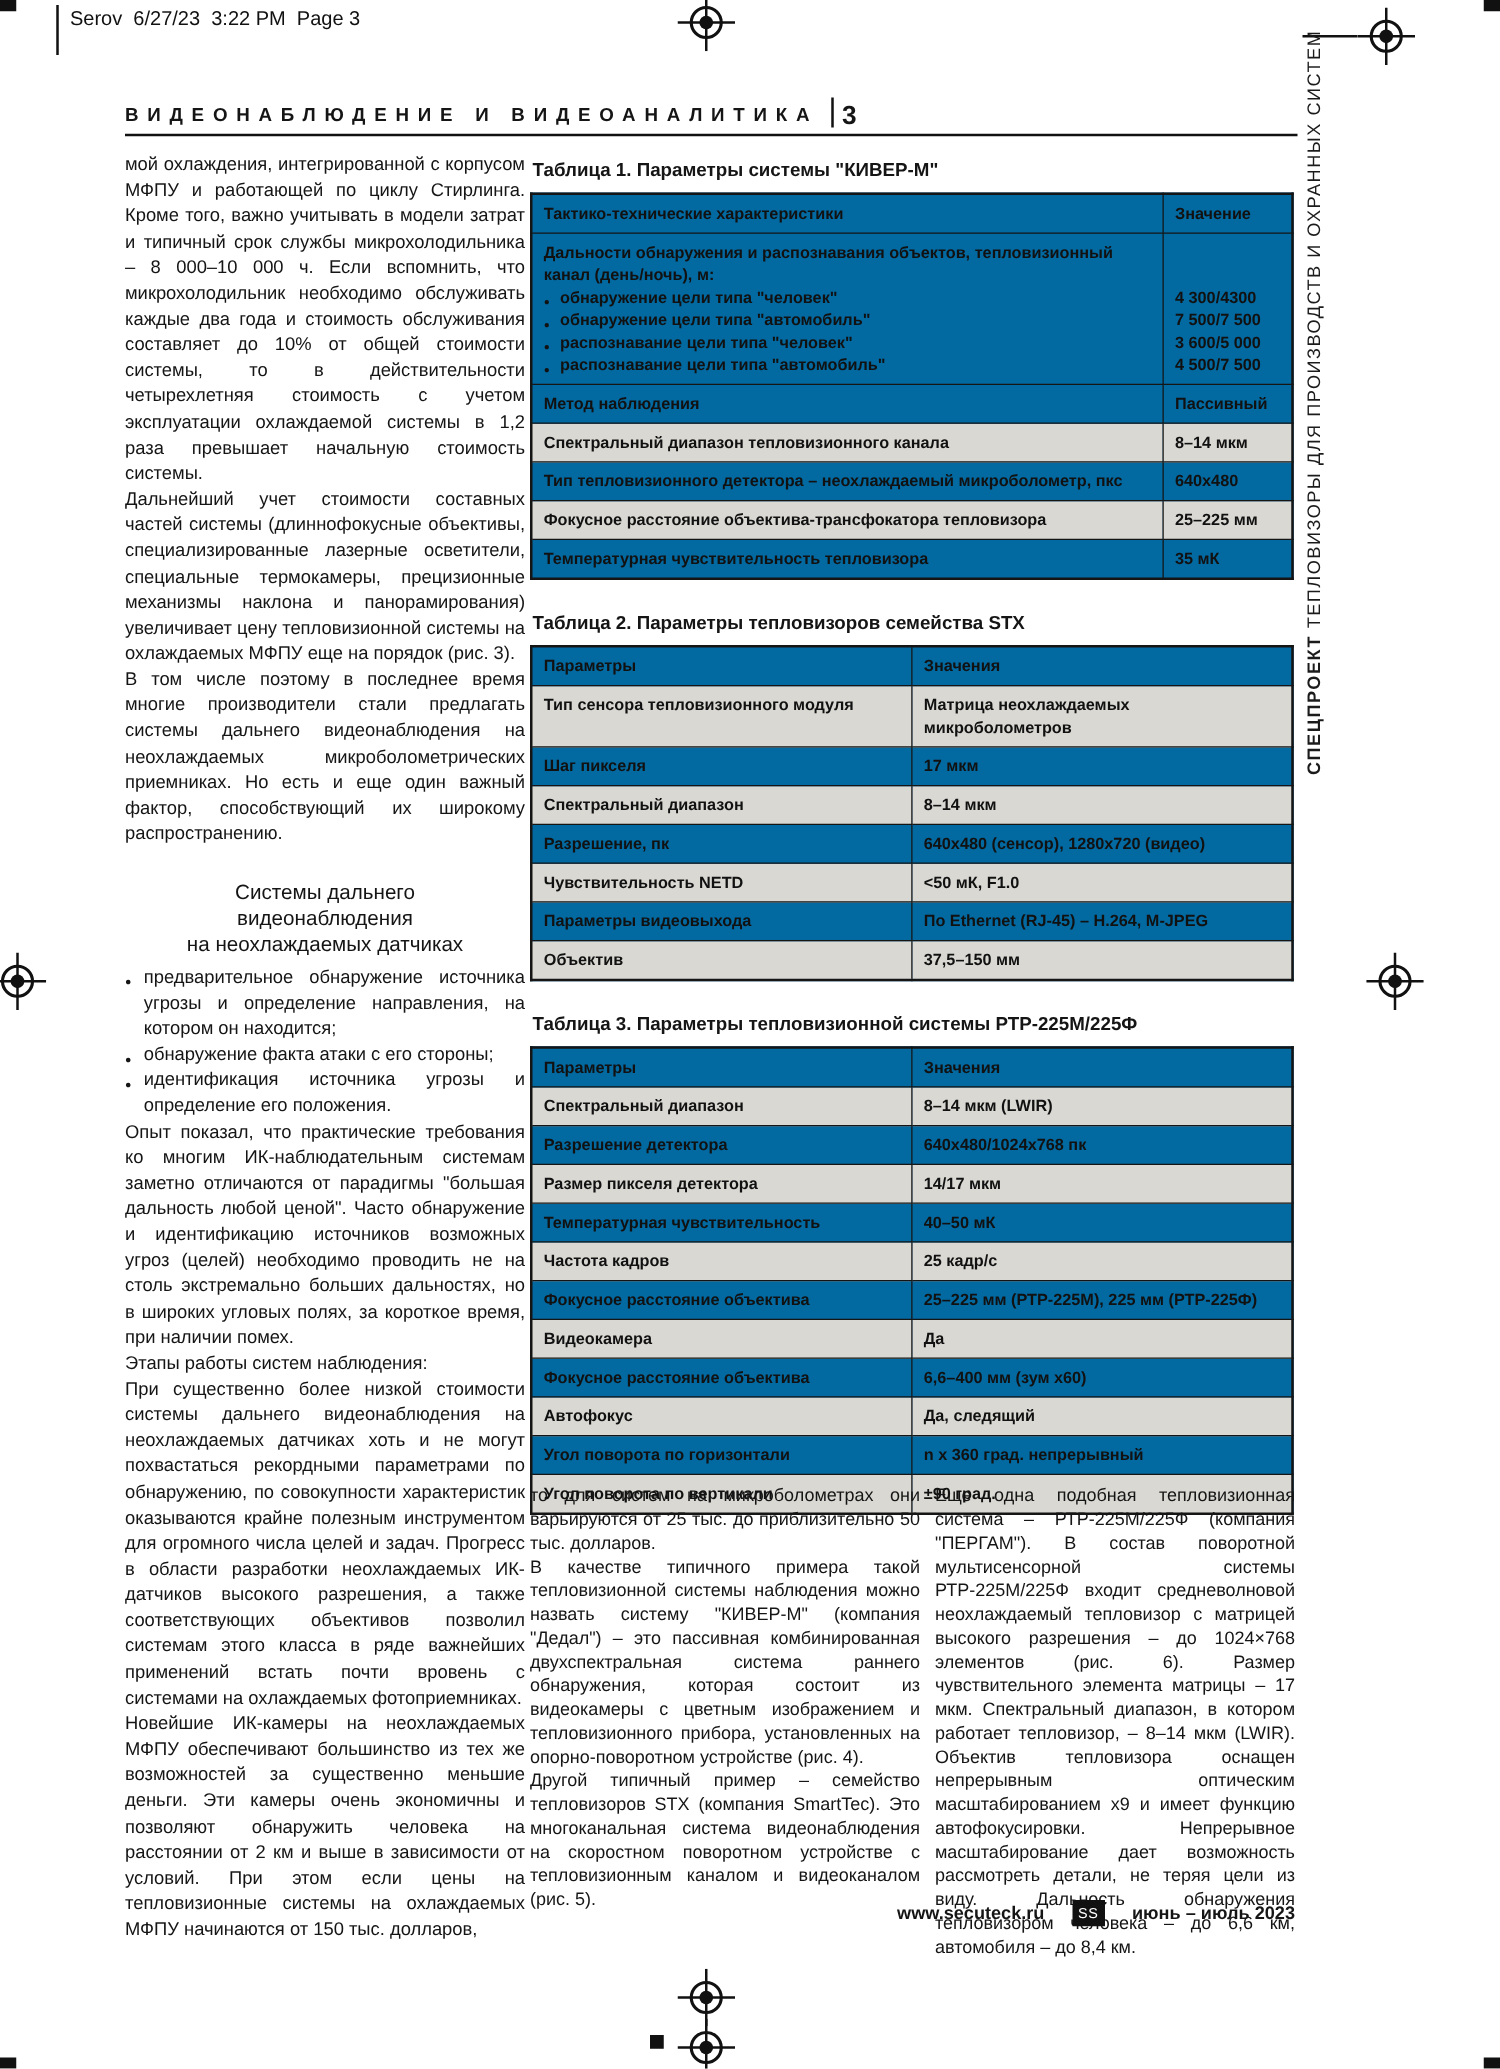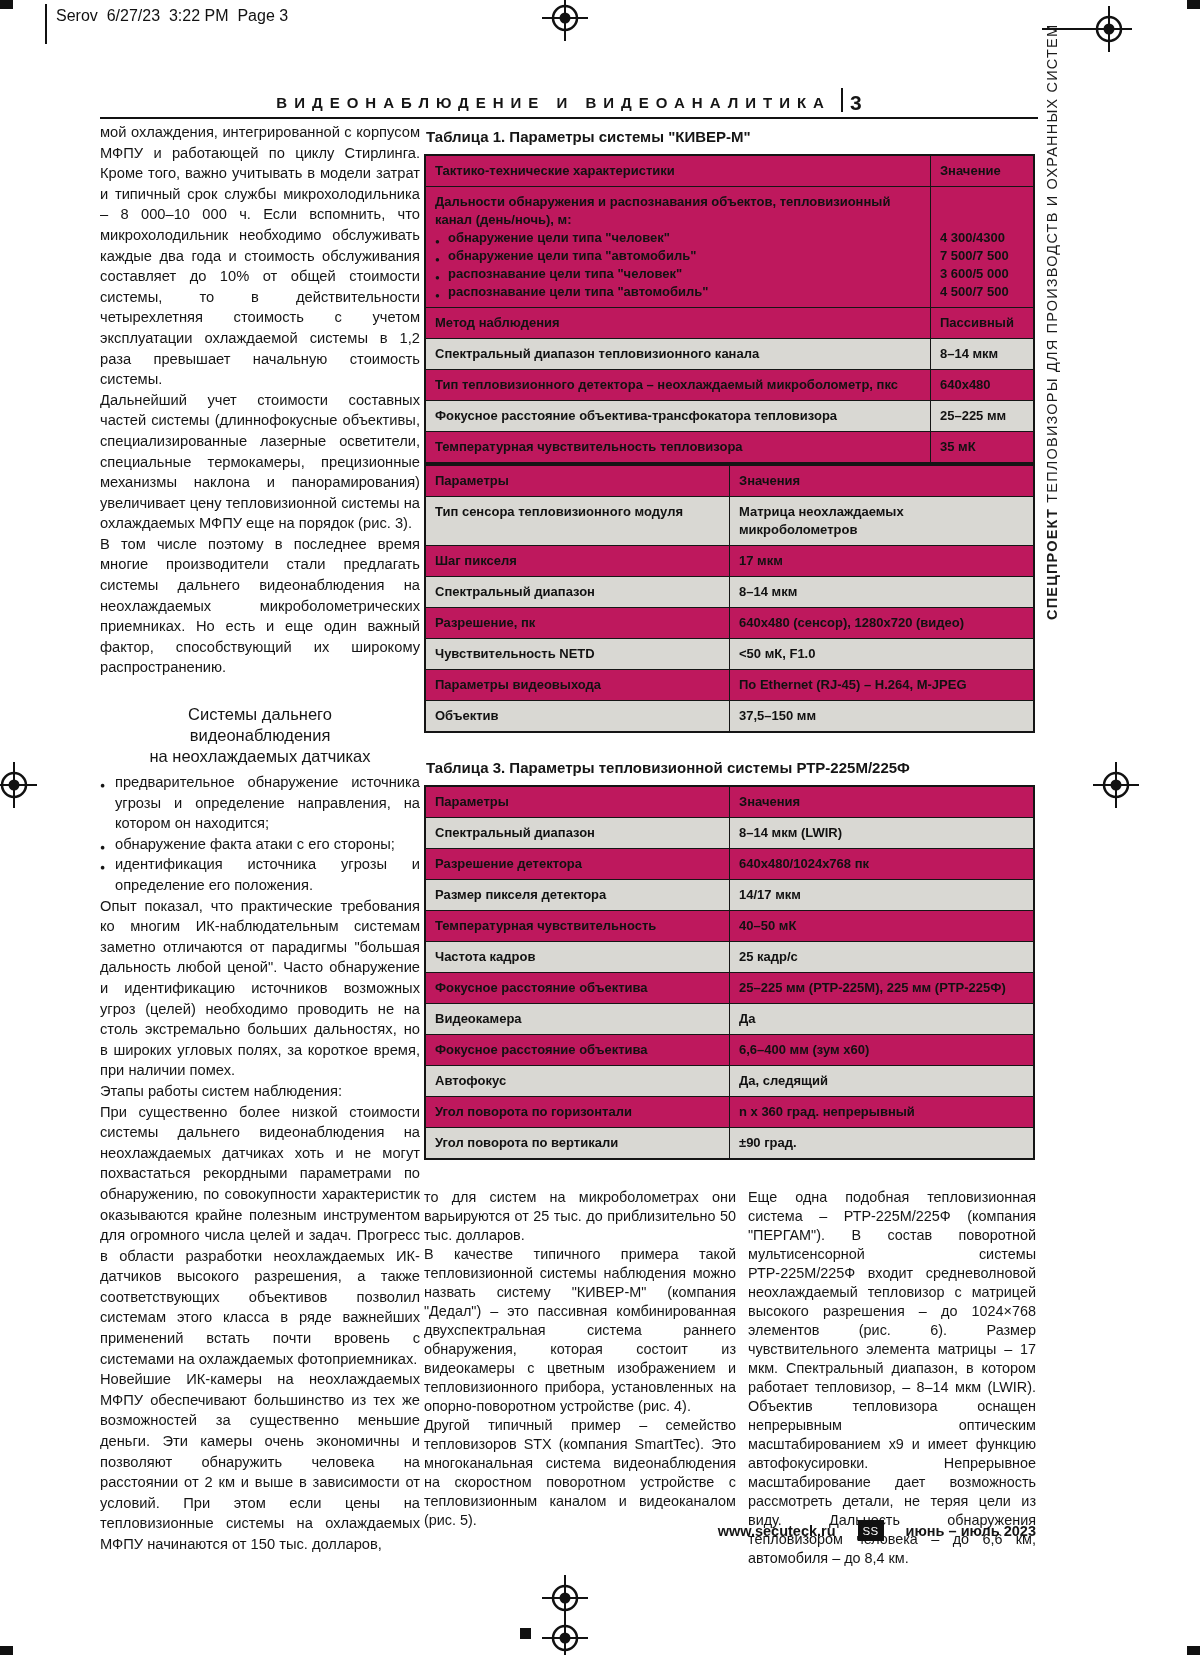--- a/index.html
+++ b/index.html
@@ -9,22 +9,22 @@
   
   .slug{position:absolute;left:45px;top:4px;display:flex;align-items:flex-start;}
   .slug-bar{display:inline-block;width:2px;height:40px;background:#111;margin-right:9px;}
   .slug-text{font-size:16px;line-height:20px;color:#111;white-space:pre;padding-top:2px;}
   .reg{position:absolute;}
   .corner{position:absolute;width:13px;height:9px;background:#111;}
   .hline-mark{position:absolute;height:2px;background:#111;}
   .sq-mark{position:absolute;width:11px;height:11px;background:#111;}
 
   
-  .page-head{position:absolute;left:100px;top:88px;width:938px;border-bottom:2px solid #111;
-             display:flex;align-items:flex-end;justify-content:center;padding-bottom:5px;}
+  .page-head{position:absolute;left:100px;top:78px;width:938px;border-bottom:2px solid #111;
+             display:flex;align-items:flex-end;justify-content:flex-start;padding-bottom:5px;}
   .hd-title{font-weight:700;font-size:15px;letter-spacing:7px;line-height:18px;}
   .hd-sep{width:2px;height:24px;background:#111;margin-left:10px;}
   .hd-num{font-weight:700;font-size:21px;line-height:19px;margin-left:7px;}
 
   
   .side-vert{position:absolute;left:1044px;top:120px;height:500px;width:24px;
              writing-mode:vertical-rl;transform:rotate(180deg);
              font-size:14.5px;letter-spacing:1.2px;white-space:nowrap;color:#1b1b1b;}
   .sv-b{font-weight:700;}
 
@@ -34,21 +34,21 @@
   .para{margin:0;}
   .heading{margin:26px 0 5px;font-size:16.5px;line-height:21px;font-weight:400;text-align:center;}
   .hline{display:block;}
   .blt{position:relative;padding-left:15px;text-align:justify;}
   .blt::before{content:"●";position:absolute;left:0;top:3px;font-size:8.5px;}
 
   
   .tables-col{position:absolute;left:424px;top:128px;width:611px;}
   .tbl-title{font-weight:700;font-size:15px;margin:26px 0 9px 2px;}
   .tbl-title.first{margin-top:0;}
-  table{width:100%;border-collapse:collapse;border:2.2px solid #151515;background:#be185d;}
+  table{width:100%;border-collapse:collapse;border:2.2px solid #151515;background:#0369a1;}
   th,td{border:1.6px solid #151515;padding:6px 9px;font-weight:700;font-size:13px;
         line-height:18px;text-align:left;vertical-align:top;color:#111;}
   tr.shaded{background:#d9d8d3;}
   .range-intro{margin:0;}
   .tbl-blt{padding-left:13px;text-align:left;}
   .tbl-blt::before{top:4px;font-size:8px;}
   .val-spacer{height:36px;}
   .vline{line-height:18px;}
 
   .bot-mid{position:absolute;left:424px;top:1188px;width:312px;
@@ -216,20 +216,21 @@
             <td>25–225 мм</td>
           </tr>
 
           <tr>
             <td>Температурная чувствительность тепловизора</td>
             <td>35 мК</td>
           </tr>
         </tbody>
     </table>
 
+    <div class="tbl-title">Таблица 2. Параметры тепловизоров семейства STX</div>
     <table>
       <colgroup>
           <col style="width:50%">
           <col style="width:50%">
         </colgroup>
       <thead>
         <tr>
           <th>Параметры</th>
           <th>Значения</th>
         </tr>

